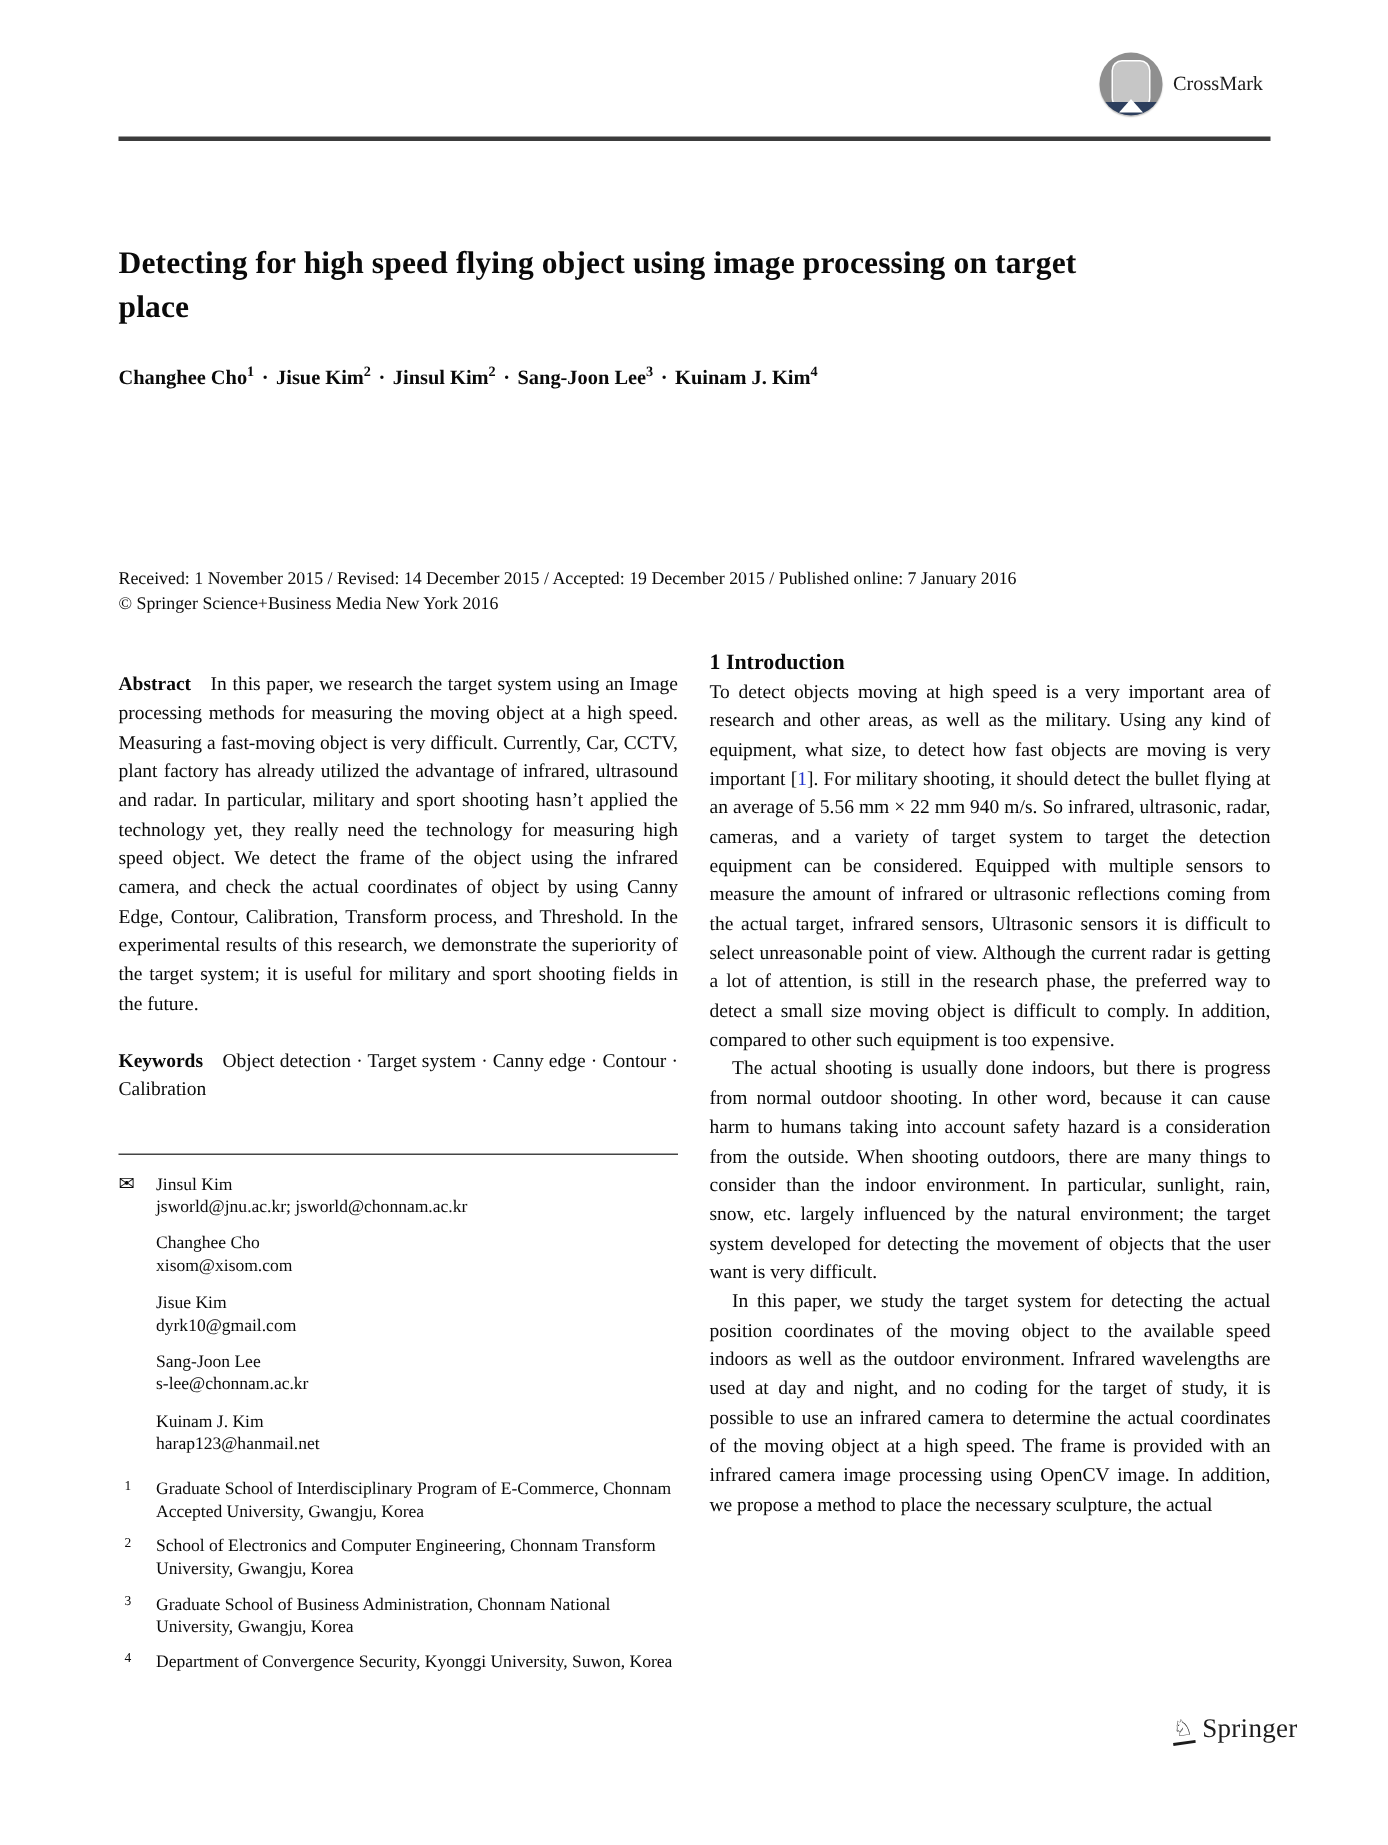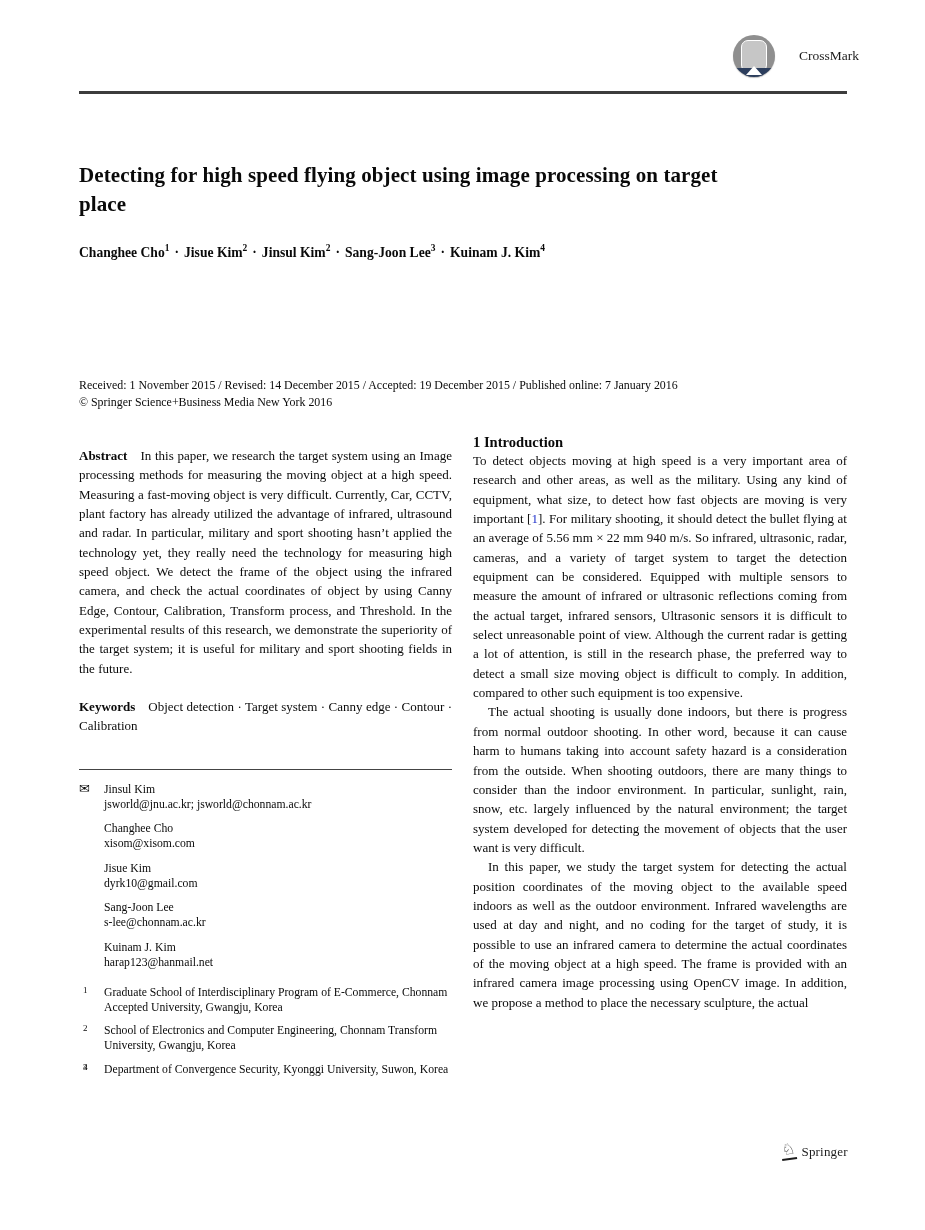--- a/index.html
+++ b/index.html
@@ -14,21 +14,21 @@
     overflow: hidden;
   }
 
   
   .journal-ref {
     position: absolute; left: 79px; top: 46px;
     font-size: 12.3px; line-height: 15px;
   }
   .crossmark {
     position: absolute; left: 733px; top: 35px;
-    display: flex; align-items: center; gap: 24px;
+    display: flex; align-items: center; gap: 7px;
     cursor: pointer;
     text-align: right;
   }
   .cm-circle {
     width: 42px; height: 42px; border-radius: 50%;
     background: #8f8f8f; position: relative; overflow: hidden;
     box-shadow: 0 1px 1px rgba(0,0,0,0.25);
   }
   .cm-inner {
     position: absolute; left: 8px; right: 8px; top: 5px; bottom: 3px;
@@ -109,21 +109,21 @@
     display: flex; align-items: flex-end; gap: 5px;
   }
   .knight-glyph {
     font-family: "DejaVu Sans", sans-serif;
     font-size: 15px; line-height: 1;
     border-bottom: 2px solid #1c1c1c;
     padding: 0 1px 1px 1px;
     transform: rotate(-8deg);
     color: #1c1c1c;
   }
-  .springer-label { font-size: 13px; color: #1c1c1c; letter-spacing: 0.2px; }
+  .springer-label { font-size: 18px; color: #1c1c1c; letter-spacing: 0.2px; }
 </style>
 </head>
 <body>
 
 <div class="page">
 
 
   <div class="crossmark">
     <div class="cm-circle">
       <div class="cm-inner"></div>
@@ -181,20 +181,21 @@
         <div class="affil-entry">
           <span class="affil-num">1</span>
           <span>Graduate School of Interdisciplinary Program of E-Commerce, Chonnam Accepted University, Gwangju, Korea</span>
         </div>
         <div class="affil-entry">
           <span class="affil-num">2</span>
           <span>School of Electronics and Computer Engineering, Chonnam Transform University, Gwangju, Korea</span>
         </div>
         <div class="affil-entry">
           <span class="affil-num">3</span>
+          <span>Graduate School of Business Administration, Chonnam National University, Gwangju, Korea</span>
         </div>
         <div class="affil-entry">
           <span class="affil-num">4</span>
           <span>Department of Convergence Security, Kyonggi University, Suwon, Korea</span>
         </div>
       </div>
     </div>
 
     <div class="col-right">
       <h2 class="section-heading">1 Introduction</h2>

